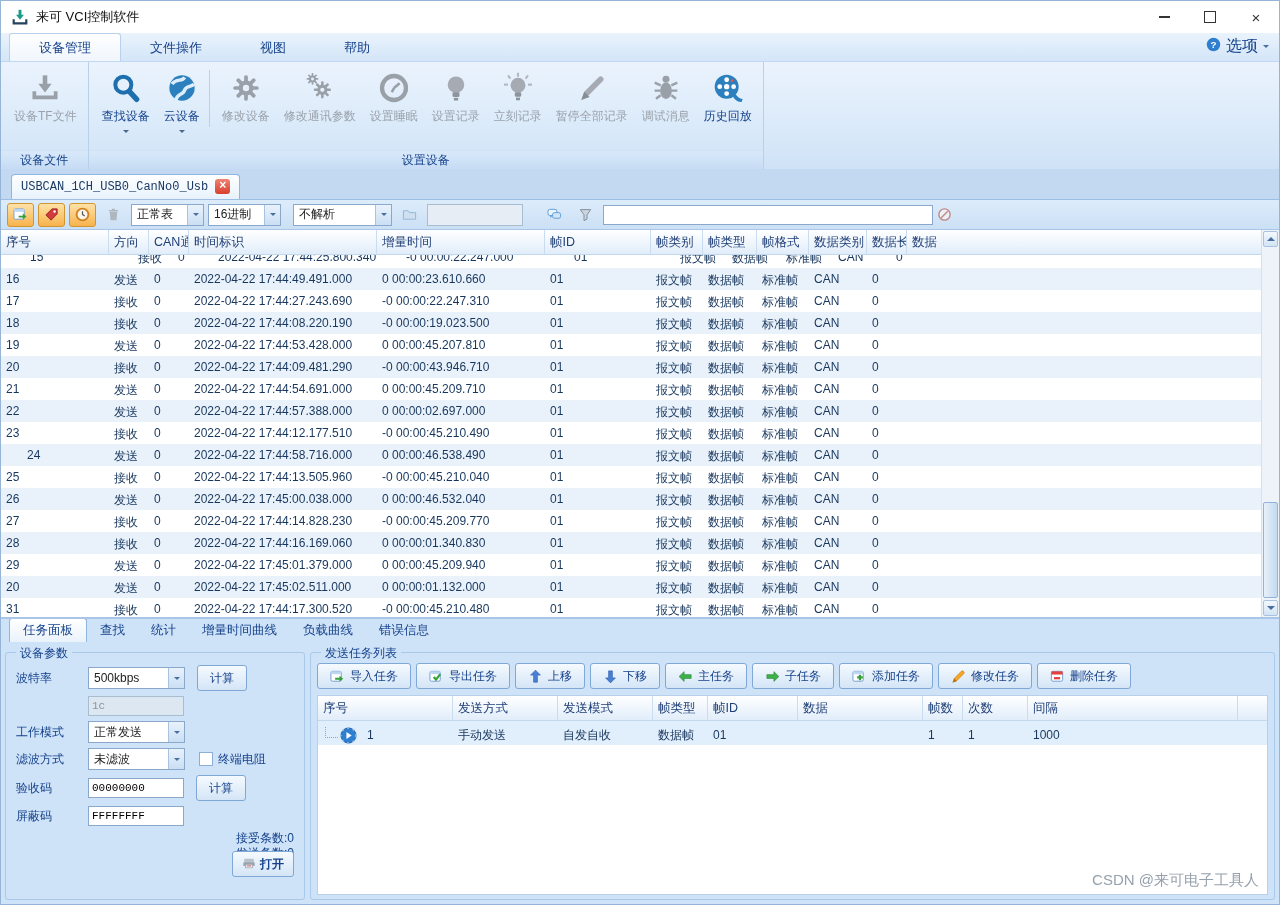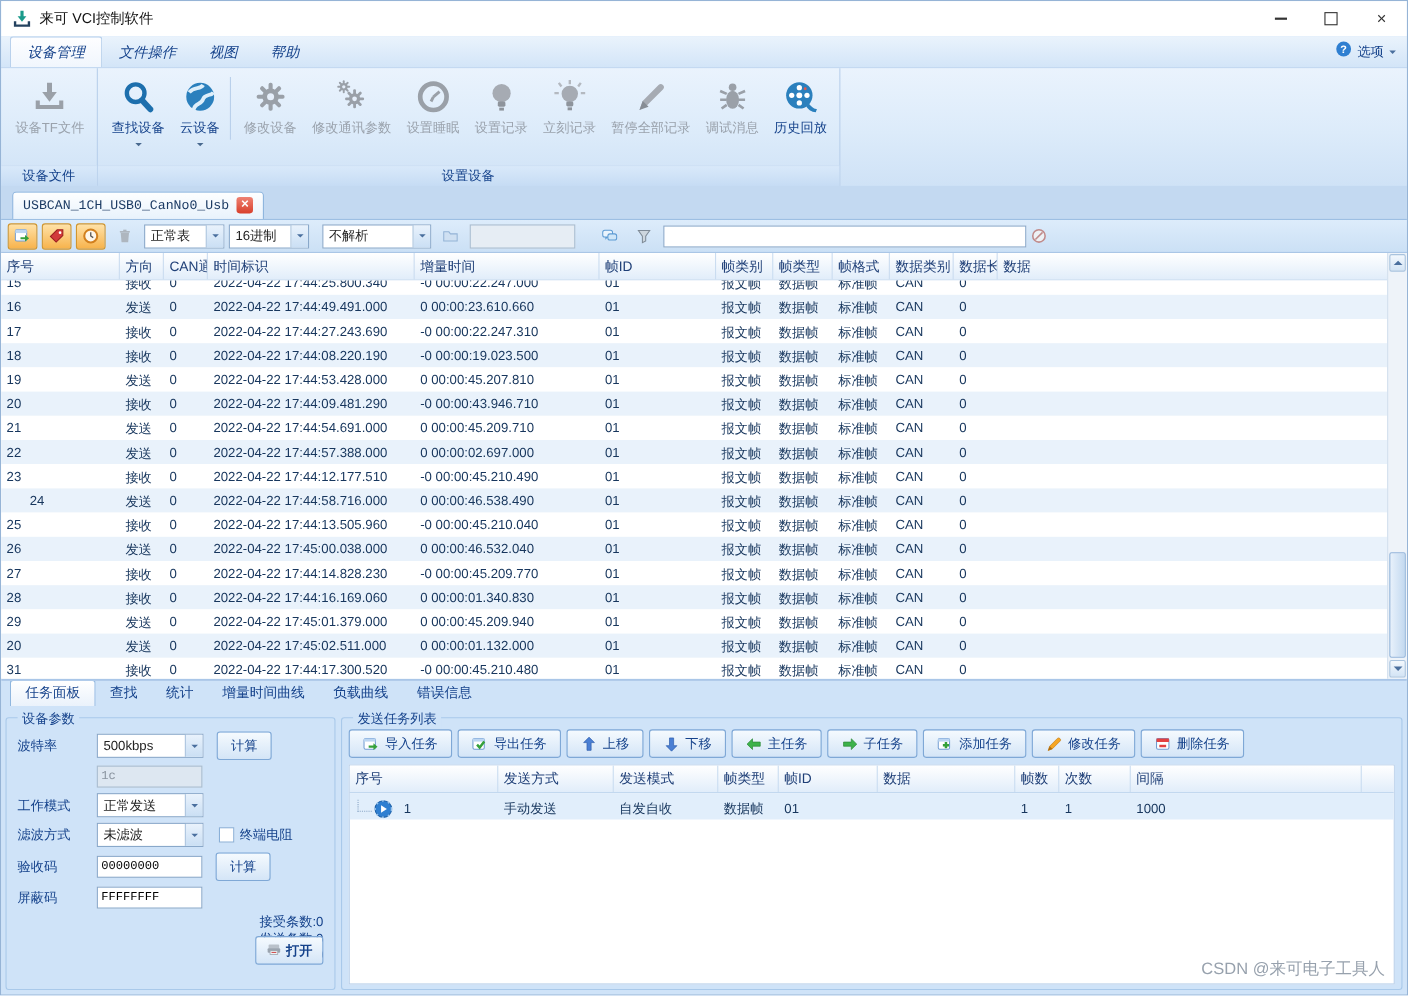--- a/index.html
+++ b/index.html
@@ -10,25 +10,25 @@
   .titlebar .ticon-app{display:flex;align-items:center;margin-right:7px;}
   .title-text{font-size:13px;color:#111;}
   .win-ctrls{margin-left:auto;display:flex;height:100%;}
   .wbtn{width:46px;height:100%;display:flex;align-items:center;justify-content:center;color:#333;}
   .wbtn .mini{width:11px;height:1.5px;background:#333;display:block;}
   .wbtn .maxi{width:10px;height:10px;border:1.5px solid #333;display:block;}
   .wbtn .clos{font-size:15px;line-height:1;color:#333;}
   
   .rtabs{height:28px;background:linear-gradient(#eaf3fc,#d3e5f8);display:flex;align-items:flex-end;
          padding-left:8px;flex:none;border-bottom:1px solid #c3d8f0;}
-  .rtab{padding:5px 15px 4px;font-size:13px;color:#15428b;white-space:nowrap;font-style:italic;}
+  .rtab{padding:5px 29px 4px;font-size:13px;color:#15428b;white-space:nowrap;}
   .rtab.active{background:linear-gradient(#fefeff,#f0f6fd);border:1px solid #b9d1ec;border-bottom:none;
          border-radius:3px 3px 0 0;}
   .rtabs-right{margin-left:auto;display:flex;align-items:center;gap:5px;padding:0 10px 4px 0;}
-  .opt-label{font-size:12px;color:#15428b;}
+  .opt-label{font-size:16px;color:#15428b;}
   .carrow{width:0;height:0;border:3.5px solid transparent;border-top-color:#4a6f9e;margin-top:3px;}
   
   .ribbon{height:107px;background:linear-gradient(#eaf3fd 0%,#dcebfa 55%,#cfe2f6 100%);display:flex;flex:none;}
   .rgroup{display:flex;flex-direction:column;border-right:1px solid #b9d0eb;}
   .rbtns{flex:1;display:flex;align-items:flex-start;padding:8px 4px 0 6px;}
   .rbtn{display:flex;flex-direction:column;align-items:center;padding:2px 7px;cursor:default;}
   .rbtn.divided{border-left:1px solid #b9d0eb;margin-left:2px;padding-left:12px;}
   .ricon svg{width:32px;height:32px;display:block;}
   .rlbl{font-size:12px;color:#15428b;margin-top:4px;white-space:nowrap;}
   .rbtn.disabled .rlbl{color:#9aa2ac;}
@@ -400,21 +400,21 @@
           <div class="hc" style="width: 106px;">帧ID</div>
           <div class="hc" style="width: 52px;">帧类别</div>
           <div class="hc" style="width: 54px;">帧类型</div>
           <div class="hc" style="width: 52px;">帧格式</div>
           <div class="hc" style="width: 58px;">数据类别</div>
           <div class="hc" style="width: 40px;">数据长度</div>
           <div class="hc" style="width: 356px;">数据</div>
         </div>
       <div class="fbody" id="fbody">
           <div class="trow">
-            <div class="bc" style="width: 108px;">15</div>
+            <div class="bc" style="width: 108px; margin-left: 24px;">15</div>
             <div class="bc" style="width: 40px;">接收</div>
             <div class="bc" style="width: 40px;">0</div>
             <div class="bc" style="width: 188px;">2022-04-22 17:44:25.800.340</div>
             <div class="bc" style="width: 168px;">-0 00:00:22.247.000</div>
             <div class="bc" style="width: 106px;">01</div>
             <div class="bc" style="width: 52px;">报文帧</div>
             <div class="bc" style="width: 54px;">数据帧</div>
             <div class="bc" style="width: 52px;">标准帧</div>
             <div class="bc" style="width: 58px;">CAN</div>
             <div class="bc" style="width: 40px;">0</div>

